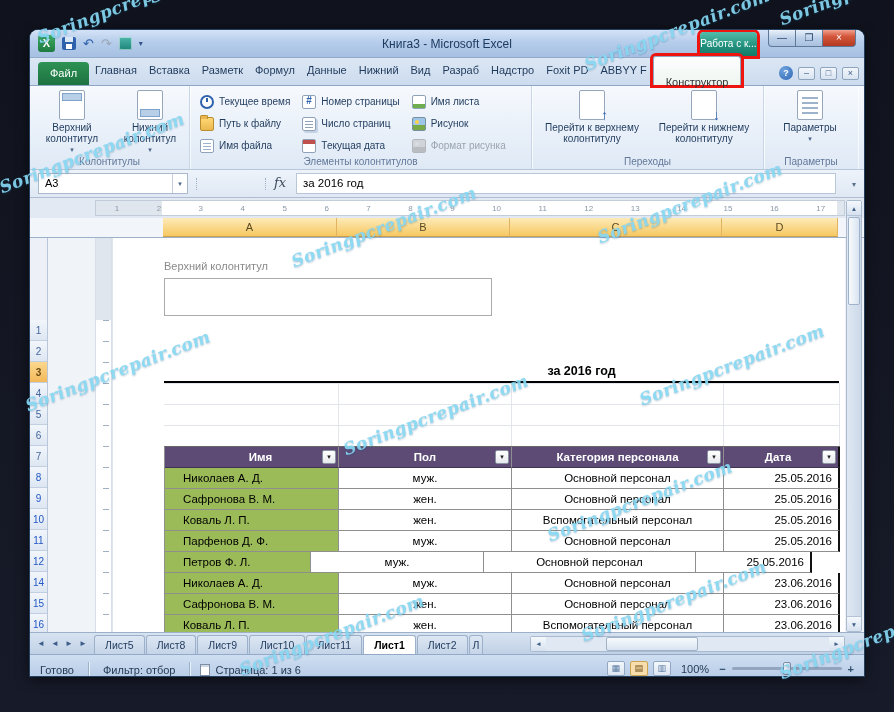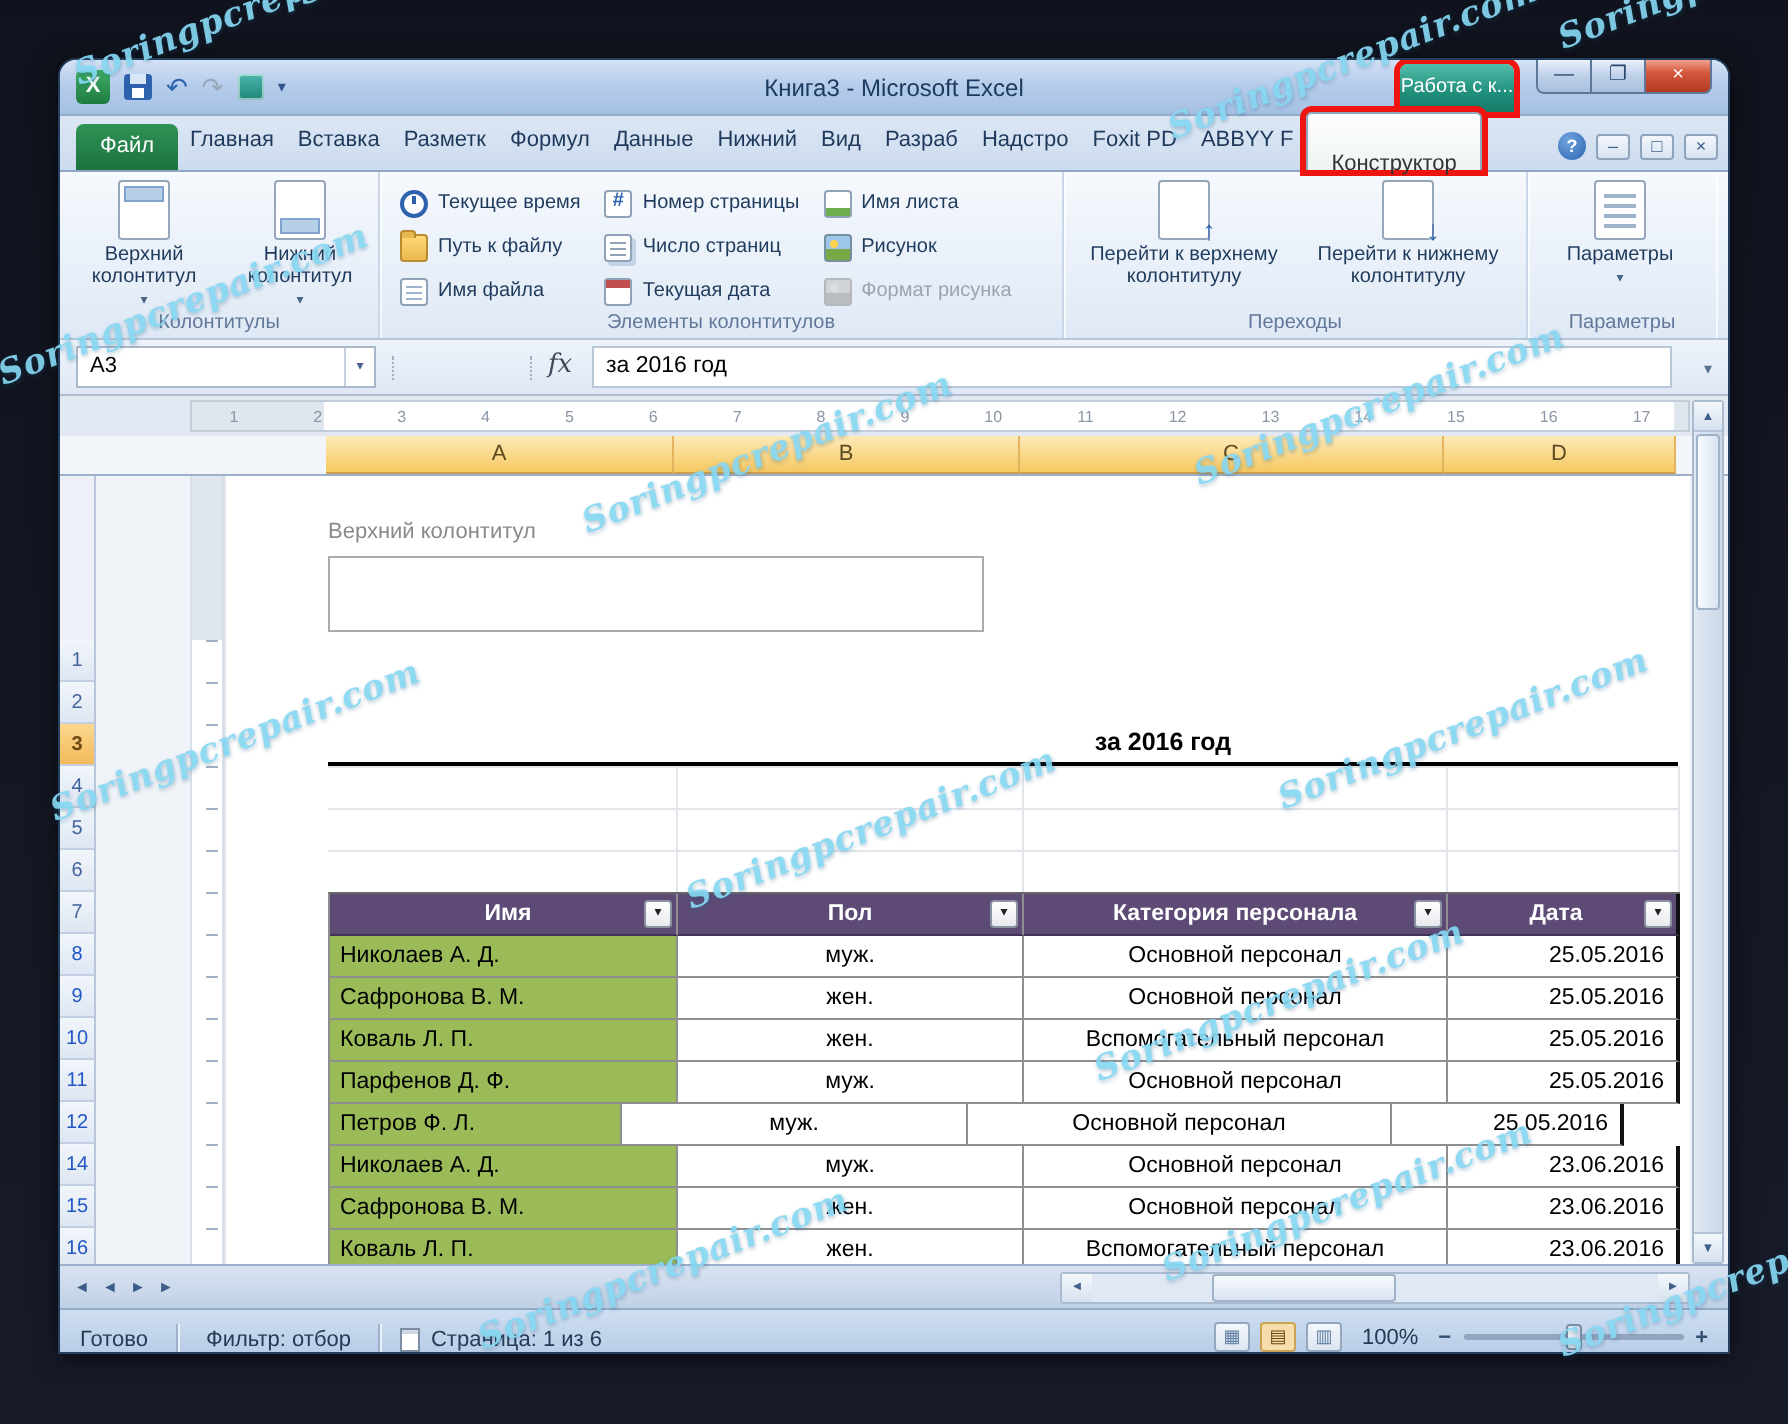--- a/index.html
+++ b/index.html
@@ -152,21 +152,21 @@
   .sheet-title{position:absolute;left:51px;top:103px;width:675px;height:21px;line-height:20px;
     border-bottom:2px solid #000;font-weight:bold;font-size:14.5px;text-align:center;
     padding-left:260px;white-space:nowrap}
   .sheet-subtitle{position:absolute;left:51px;top:124px;width:675px;height:21px;line-height:19px;
     border-bottom:2px solid #000;font-weight:bold;font-size:12.5px;text-align:center;
     padding-left:160px;white-space:nowrap}
   .xltable{position:absolute;left:51px;top:208px;width:676px;border-left:1px solid #8f8f8f;border-top:1px solid #666}
   .trow{display:flex;height:21px}
   .tcell{border-right:1px solid #8f8f8f;border-bottom:1px solid #8f8f8f;font-size:11.5px;
     line-height:20px;background:#fff;overflow:hidden;white-space:nowrap}
-  .tcell.c0{padding-left:5px}
+  .tcell.c0{padding-left:18px}
   .tcell.c1,.tcell.c2{text-align:center}
   .tcell.c3{text-align:right;padding-right:6px;border-right:2px solid #111}
   .tcell.name{background:var(--table_name_fill,#9bbb59)}
   .thead .tcell{background:var(--table_header,#5d4b76);color:#fff;font-weight:bold;text-align:center;
     position:relative;border-bottom-color:#3f3356}
   .filter-btn{position:absolute;right:2px;top:3px;width:14px;height:14px;border-radius:2px;
     background:linear-gradient(#fff,#e7e9ed);border:1px solid #8a93a0;color:#222;font-size:7px;
     line-height:12px;text-align:center;font-weight:normal}
 
   
@@ -485,20 +485,30 @@
       <div class="varrow">▲</div>
       <div class="vthumb"></div>
       <div class="varrow down">▼</div>
     </div>
 
     <div class="sheetbar">
       <div class="tnav">◄</div>
       <div class="tnav">◄</div>
       <div class="tnav">►</div>
       <div class="tnav">►</div>
+      <div class="stabs">
+          <div class="stab">Лист5</div>
+          <div class="stab">Лист8</div>
+          <div class="stab">Лист9</div>
+          <div class="stab">Лист10</div>
+          <div class="stab">Лист11</div>
+          <div class="stab active">Лист1</div>
+          <div class="stab">Лист2</div>
+          <div class="stab cut">Л</div>
+        </div>
       <div class="hscroll">
         <div class="harrow">◄</div>
         <div class="htrack">
           <div class="hthumb"></div>
         </div>
         <div class="harrow">►</div>
       </div>
     </div>
 
     <div class="statusbar">

